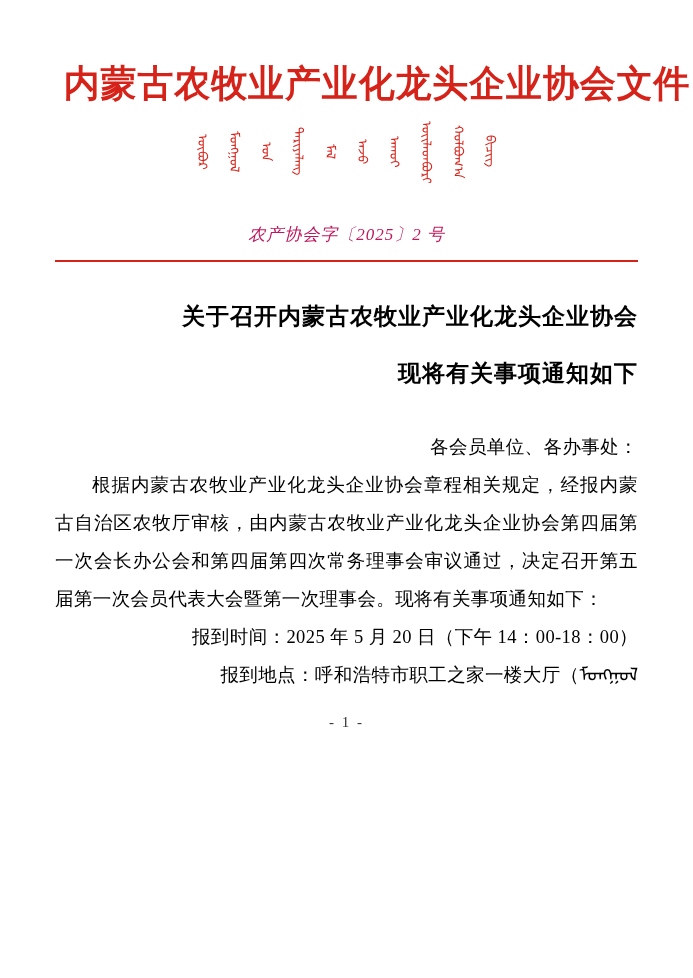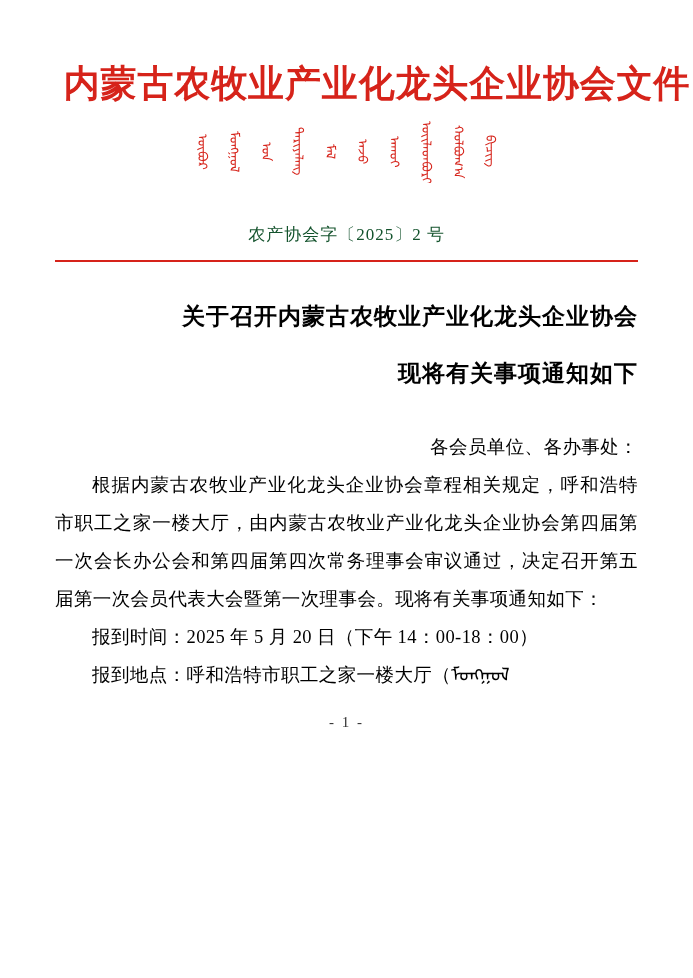--- a/index.html
+++ b/index.html
@@ -59,21 +59,22 @@
     overflow: hidden;
   }
 
   
   .docnum {
     margin-top: 36px;
     text-align: center;
     font-size: 17px;
     font-family: "Liberation Serif", serif;
     letter-spacing: 1px;
-    color: #14532d;
+    color: #be185d;
+    font-style: italic;
   }
   .red-rule {
     margin-top: 14px;
     height: 2px;
     background: #d6231a;
     width: 100%;
   }
 
   
   .title-block {
@@ -106,21 +107,21 @@
   }
   .heading-1 {
     text-indent: 2em;
     font-weight: bold;
     font-family: "DejaVu Sans", "Liberation Sans", sans-serif;
     font-size: 18px;
     letter-spacing: 1px;
   }
   .p-sub {
     text-indent: 2em;
-    text-align: left;
+    text-align: right;
   }
 
   
   .footer {
     position: absolute;
     left: 0;
     right: 0;
     bottom: 14px;
     text-align: center;
     font-size: 15px;
@@ -153,20 +154,20 @@
   <div class="docnum">农产协会字〔2025〕2 号</div>
   <div class="red-rule"></div>
 
   <div class="title-block">
     <div class="title-line">关于召开内蒙古农牧业产业化龙头企业协会</div>
     <div class="title-line">现将有关事项通知如下</div>
   </div>
 
   <div class="body-block">
     <div class="p-salutation">各会员单位、各办事处：</div>
-    <div class="p-indent">根据内蒙古农牧业产业化龙头企业协会章程相关规定，呼和浩特市职工之家一楼大厅，由内蒙古农牧业产业化龙头企业协会第四届第一次会长办公会和第四届第四次常务理事会审议通过，决定召开第五届第一次会员代表大会暨第一次理事会。现将有关事项通知如下：</div>
+    <div class="p-indent">根据内蒙古农牧业产业化龙头企业协会章程相关规定，经报内蒙古自治区农牧厅审核，由内蒙古农牧业产业化龙头企业协会第四届第一次会长办公会和第四届第四次常务理事会审议通过，决定召开第五届第一次会员代表大会暨第一次理事会。现将有关事项通知如下：</div>
     <div class="p-sub">报到时间：2025 年 5 月 20 日（下午 14：00-18：00）</div>
     <div class="p-sub">报到地点：呼和浩特市职工之家一楼大厅（ᠮᠣᠩᠭᠣᠯ</div>
   </div>
 
   <div class="footer">- 1 -</div>
 
 </div>
 
 </body></html>

